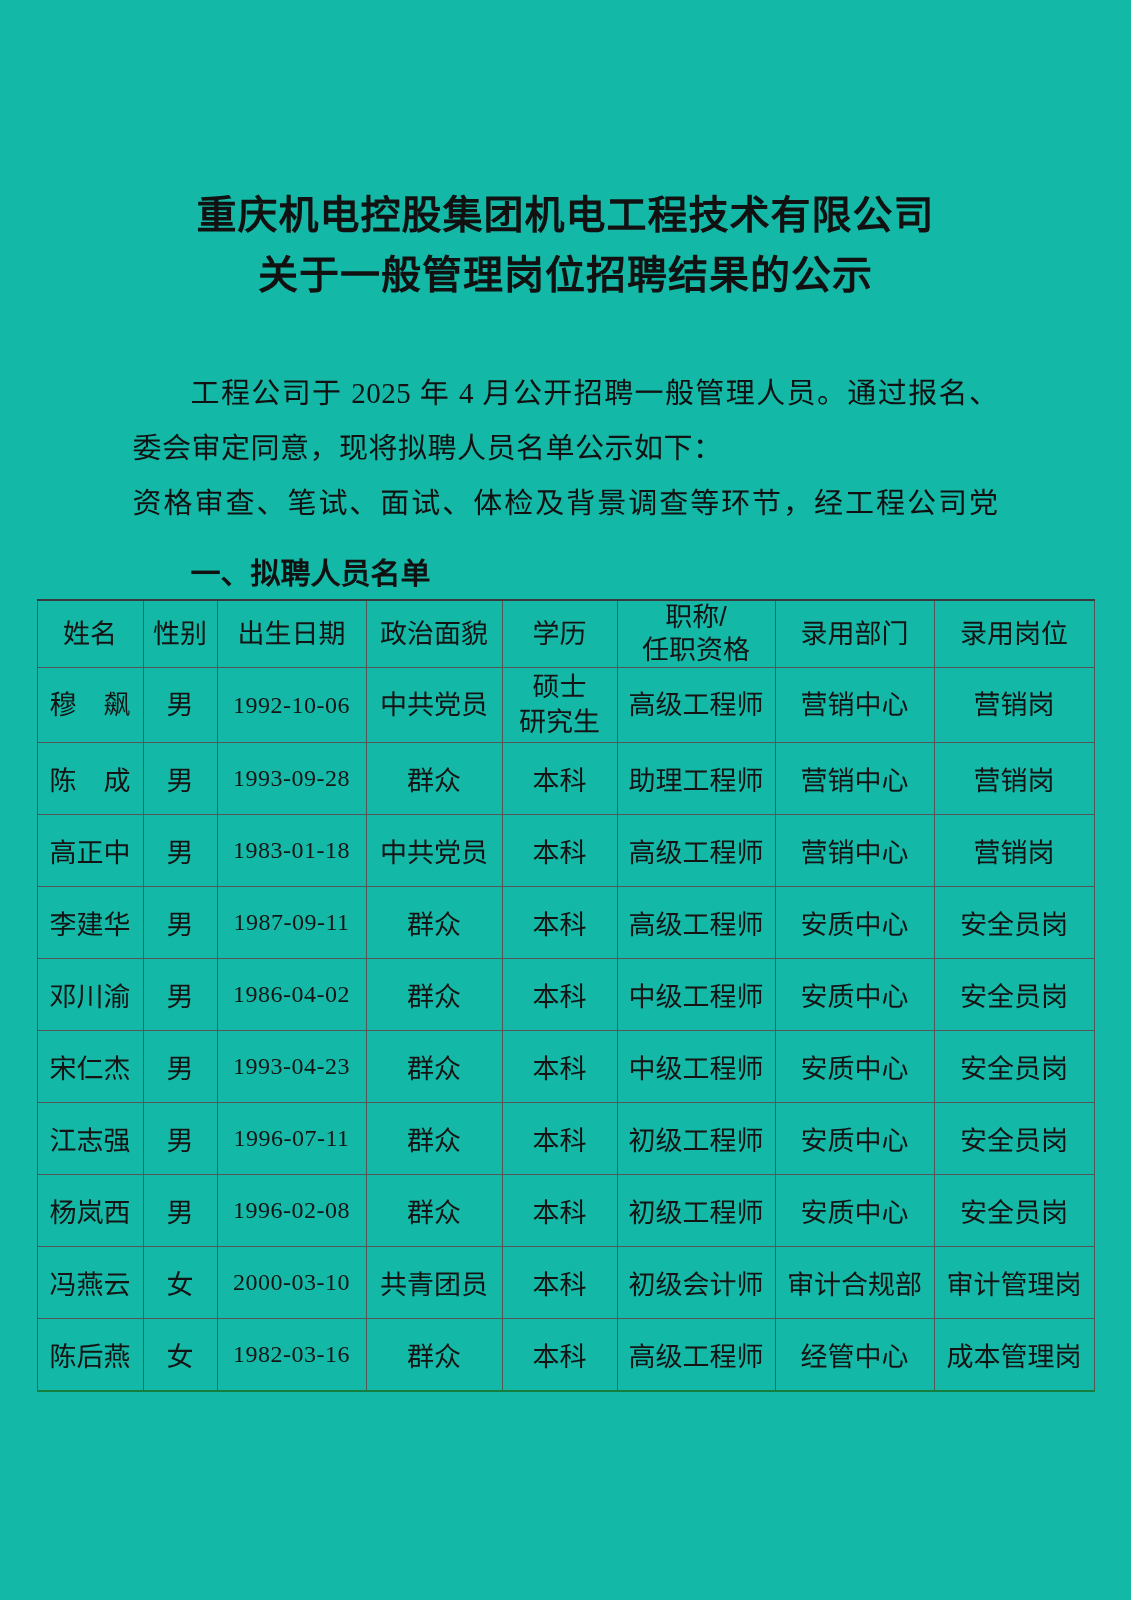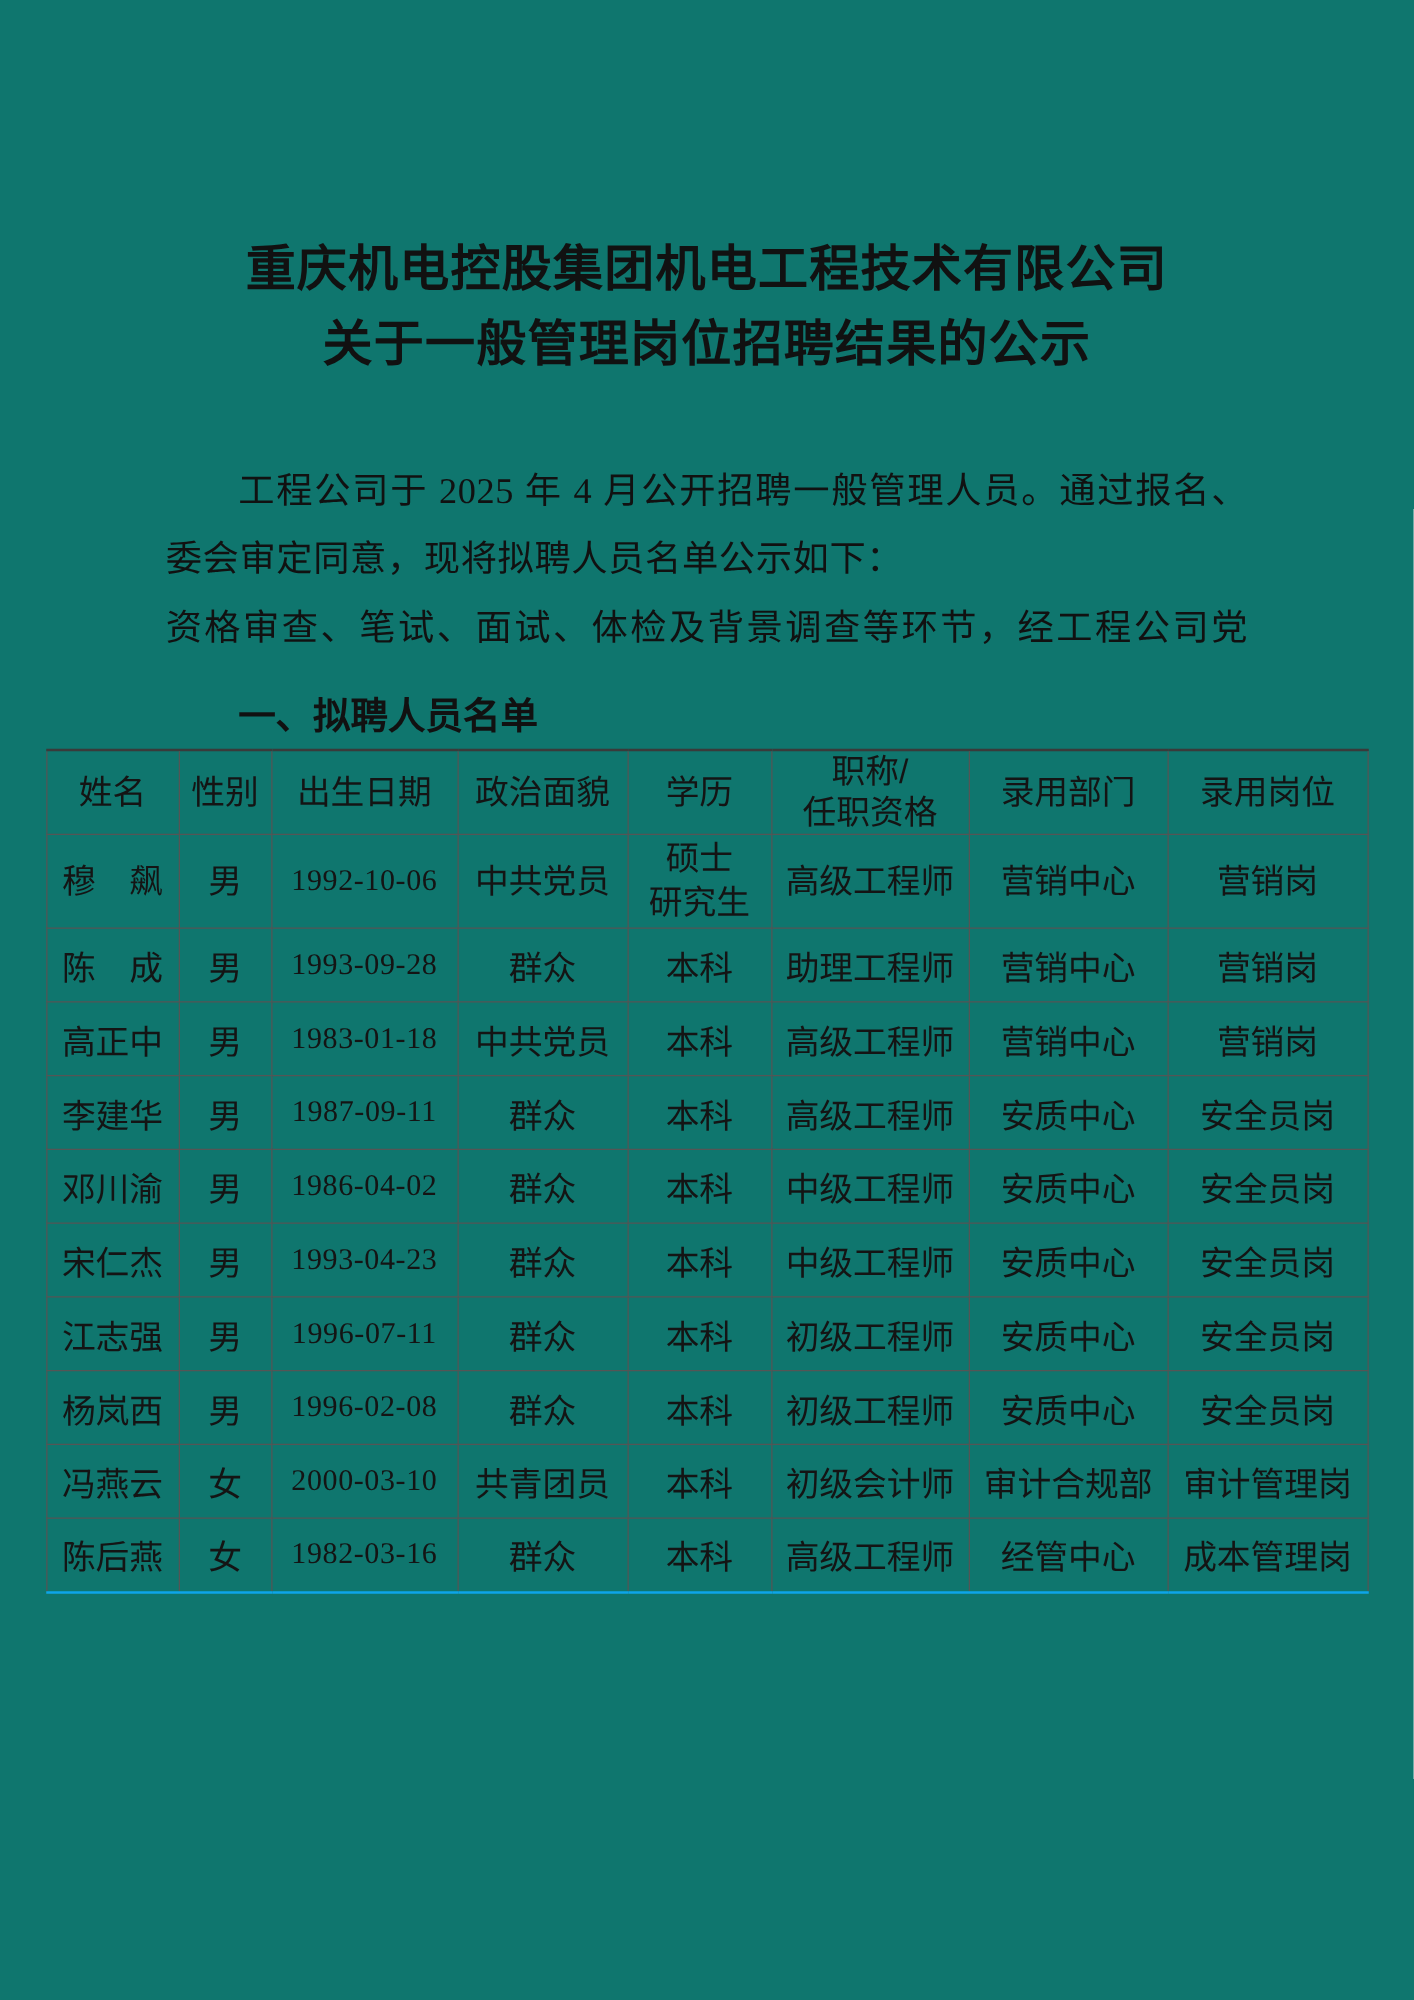--- a/index.html
+++ b/index.html
@@ -1,20 +1,20 @@
 <!DOCTYPE html>
 <html lang="zh-CN"><head>
 <meta charset="utf-8">
 <style>
   html, body { margin: 0; padding: 0; background: #ffffff; }
   .page {
     width: 1131px;
     height: 1600px;
     margin: 0 auto;
-    background: #0f766e;
+    background: #14b8a6;
     color: #111111;
     font-family: "Liberation Serif", "DejaVu Serif", serif;
     overflow: hidden;
     box-sizing: border-box;
   }
   .doc-title {
     margin: 0;
     padding-top: 186px;
     text-align: center;
     font-size: 40px;
@@ -63,23 +63,23 @@
     overflow: hidden;
     font-weight: normal;
   }
   .roster thead th {
     border-top: 2px solid #3a3a3a;
     font-family: "Liberation Sans", "DejaVu Sans", sans-serif;
     font-size: 27px;
     line-height: 33px;
   }
   .roster thead tr { height: 58px; margin-top: 48px; }
-  .roster tbody tr { height: 59px; }
+  .roster tbody tr { height: 72px; }
   .roster tbody tr:first-child { height: 75px; line-height: 35px; }
-  .roster tbody tr:last-child td { border-bottom: 2px solid #0ea5e9; }
+  .roster tbody tr:last-child td { border-bottom: 2px solid #15803d; }
   .roster td.cell-birth-date {
     font-size: 24px;
     letter-spacing: 0.5px;
   }
   
   col.c-name   { width: 106px; }
   col.c-gender { width: 74px; }
   col.c-birth  { width: 149px; }
   col.c-polit  { width: 136px; }
   col.c-edu    { width: 115px; }

